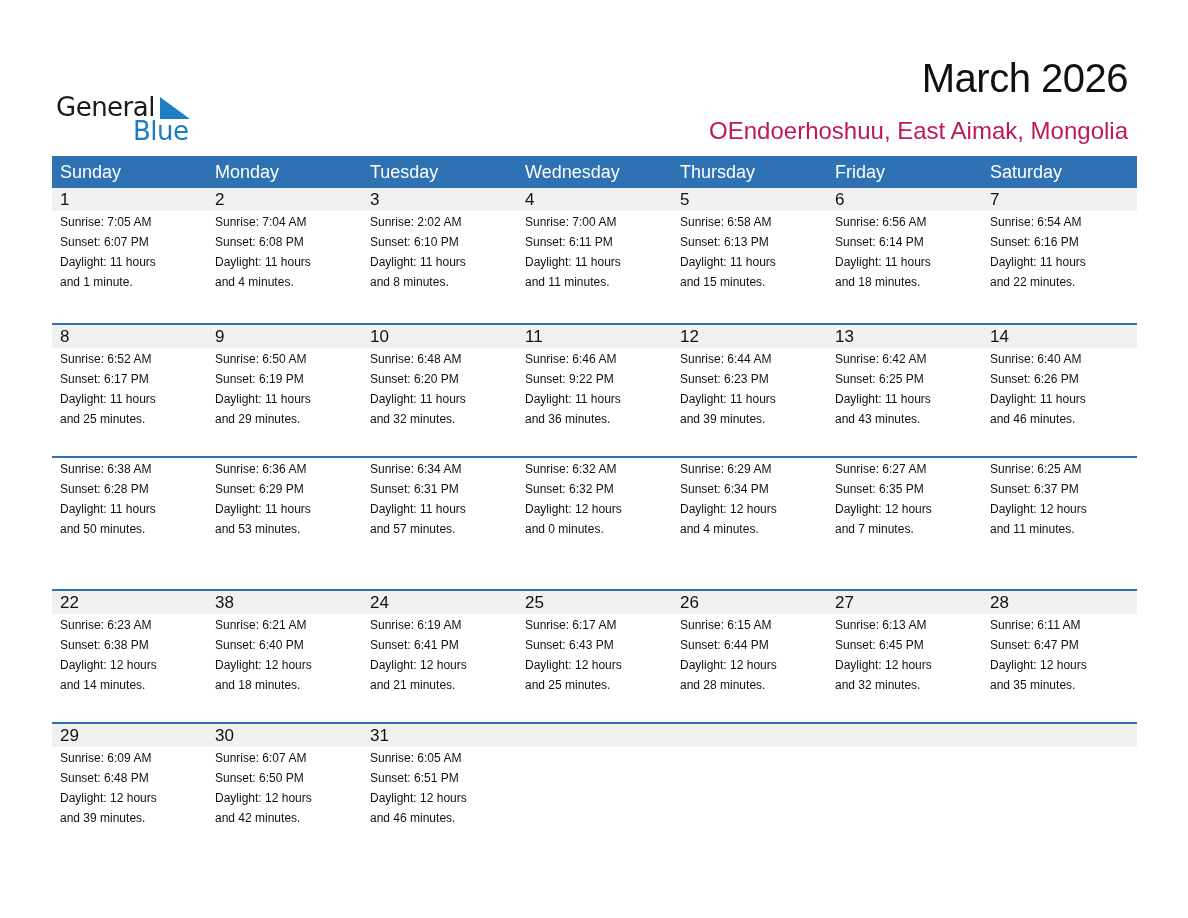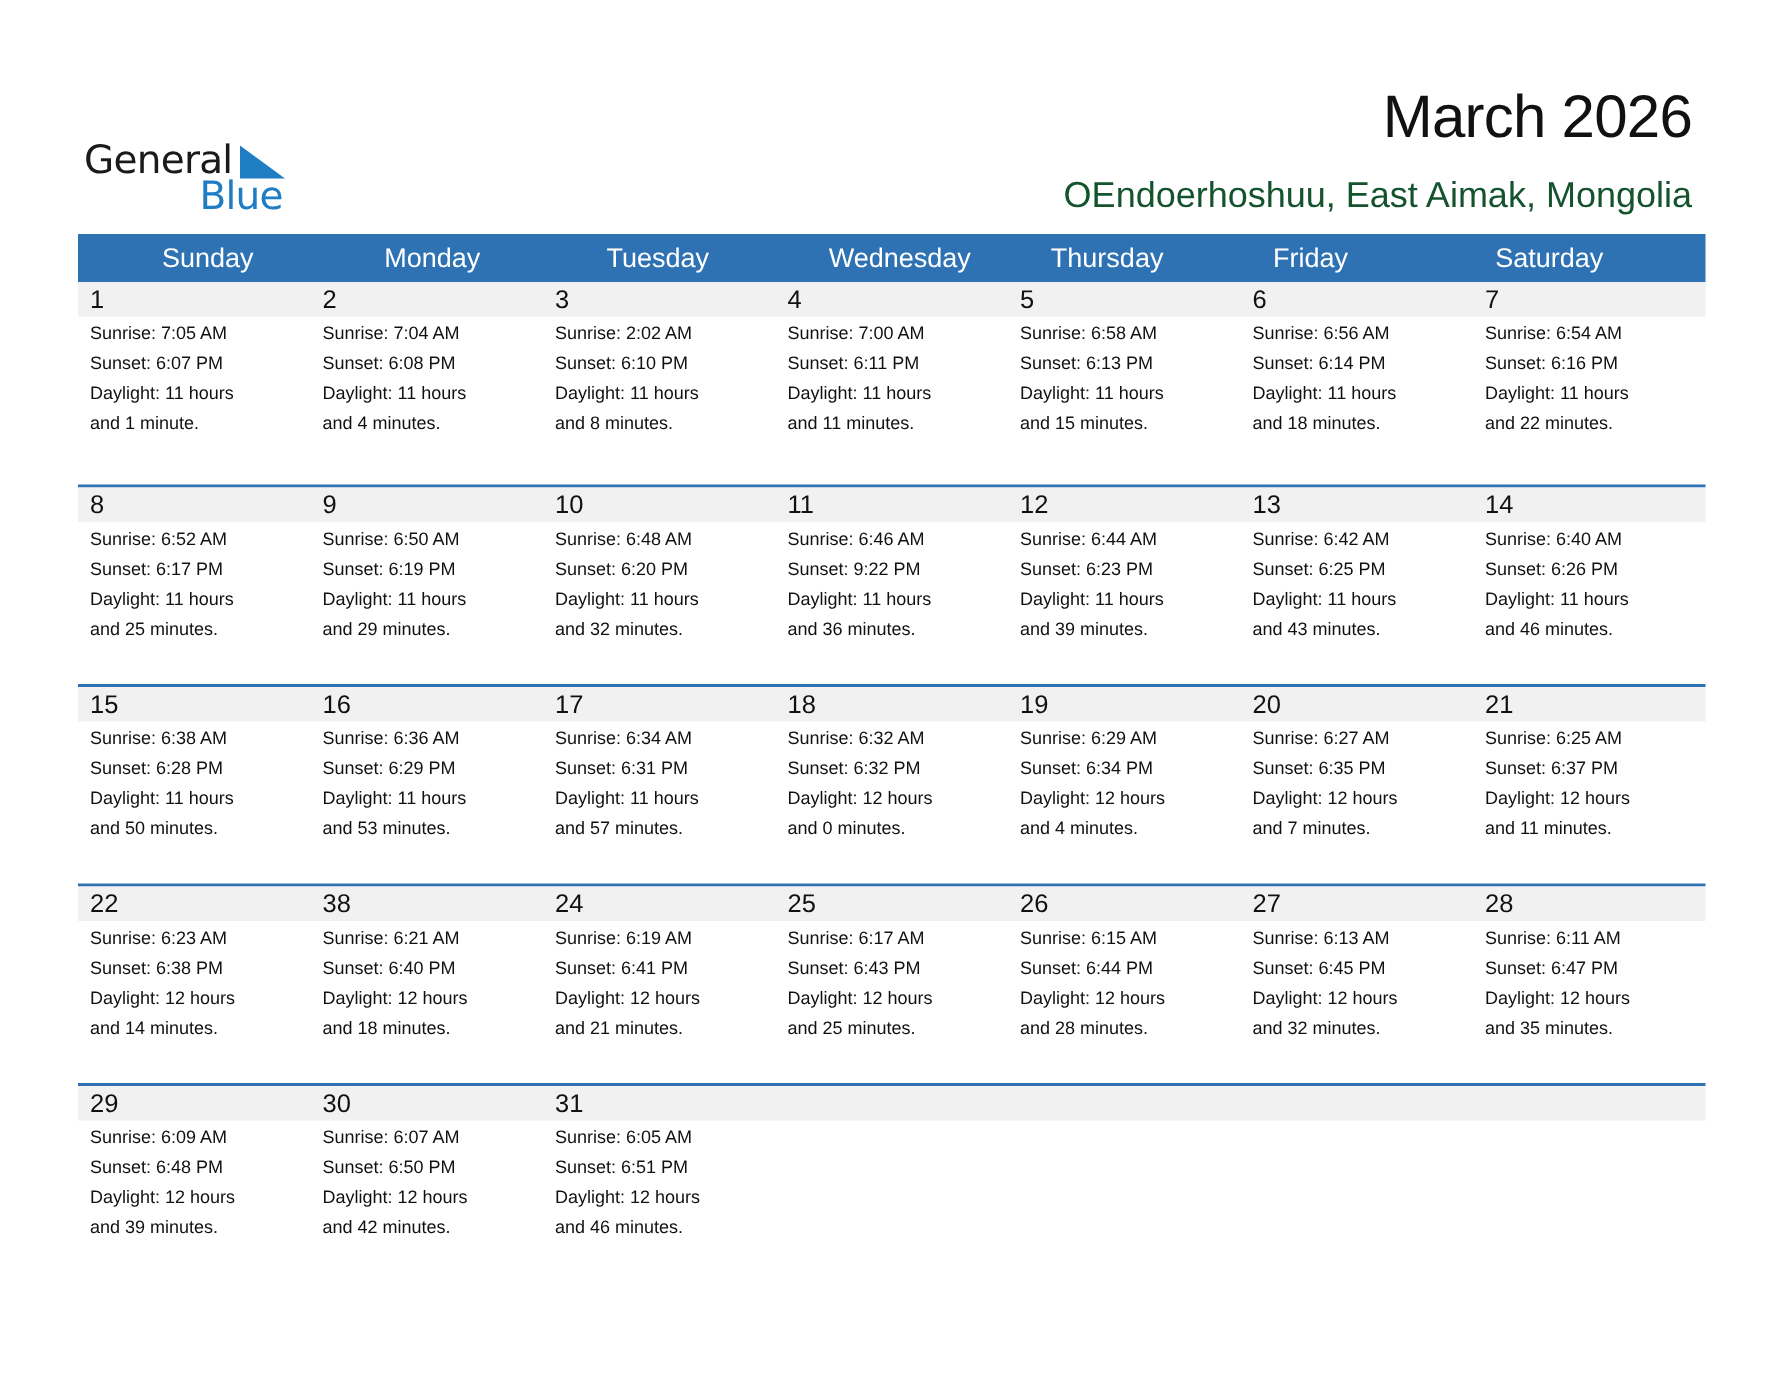--- a/index.html
+++ b/index.html
@@ -7,24 +7,24 @@
          font-family: "Liberation Sans", sans-serif; color: #111; }
   .logo { position: absolute; left: 56px; top: 64px; width: 150px; height: 56px; margin-top: 28px; }
   .logo .general { position: absolute; left: 0; top: 0; font-family: "DejaVu Sans", sans-serif;
                    font-size: 26px; color: #1a1a1a; letter-spacing: -0.5px; }
   .logo .blue { position: absolute; left: 77px; top: 24px; font-family: "DejaVu Sans", sans-serif;
                 font-size: 26px; color: #1f7dc4; letter-spacing: -0.5px; }
   .logo .tri { position: absolute; left: 104px; top: 5px; width: 0; height: 0;
                border-top: 22px solid transparent; border-left: 30px solid #1f7dc4; }
   .title { position: absolute; right: 60px; top: 56px; font-size: 40px; color: #111;
            font-family: "Liberation Sans", sans-serif; letter-spacing: -0.5px; margin-left: 34px; }
-  .subtitle { position: absolute; right: 60px; top: 117px; font-size: 24px; color: #14532d;
+  .subtitle { position: absolute; right: 60px; top: 117px; font-size: 24px; color: #be185d;
               font-family: "Liberation Sans", sans-serif; }
   .cal { position: absolute; left: 52px; top: 156px; width: 1085px; }
-  .head { display: flex; background: #2e72b4; height: 32px; padding-left: 48px; }
+  .head { display: flex; background: #2e72b4; height: 32px; }
   .head .hd { width: 155px; color: #fff; font-size: 18px; line-height: 32px; padding-left: 8px;
               box-sizing: border-box; }
   .week { border-top: 2px solid #2e72b4; height: 133px; box-sizing: border-box; }
   .week.first { border-top: none; height: 135px; }
   .daybar { display: flex; background: #f1f1f1; height: 23px; }
   .daybar .num { width: 155px; font-size: 17px; line-height: 24px; padding-left: 8px; box-sizing: border-box; color: #111; }
   .details { display: flex; }
   .details .cell { width: 155px; padding-left: 8px; box-sizing: border-box; font-size: 12px; line-height: 20px; color: #111; padding-top: 1px; }
 </style>
 </head>
@@ -154,29 +154,20 @@
           </div>
           <div class="cell">
             <div>Sunrise: 6:40 AM</div>
             <div>Sunset: 6:26 PM</div>
             <div>Daylight: 11 hours</div>
             <div>and 46 minutes.</div>
           </div>
         </div>
       </div>
       <div class="week">
-        <div class="daybar">
-          <div class="num">15</div>
-          <div class="num">16</div>
-          <div class="num">17</div>
-          <div class="num">18</div>
-          <div class="num">19</div>
-          <div class="num">20</div>
-          <div class="num">21</div>
-        </div>
         <div class="details">
           <div class="cell">
             <div>Sunrise: 6:38 AM</div>
             <div>Sunset: 6:28 PM</div>
             <div>Daylight: 11 hours</div>
             <div>and 50 minutes.</div>
           </div>
           <div class="cell">
             <div>Sunrise: 6:36 AM</div>
             <div>Sunset: 6:29 PM</div>

